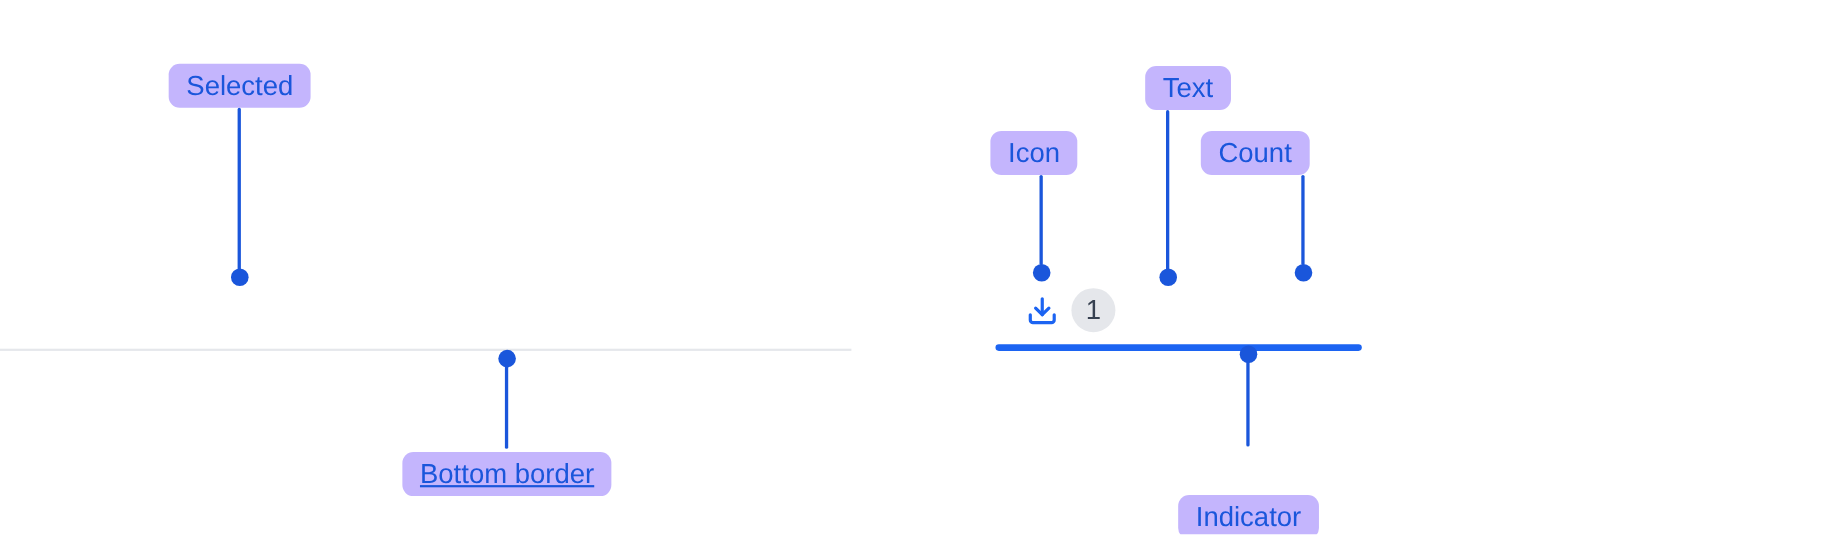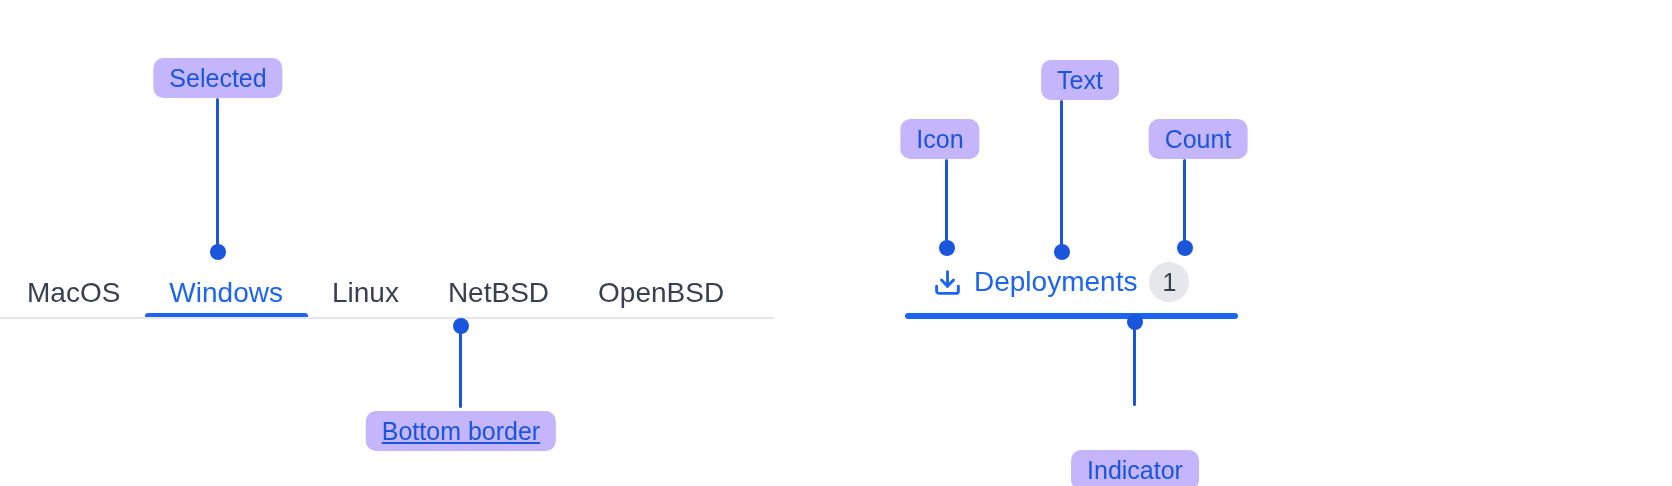--- a/index.html
+++ b/index.html
@@ -72,64 +72,53 @@
   .bb-pill{left:461px;top:411px;text-decoration:underline;}
   
   .ic-pill{left:940px;top:119px;}
   .ic-line{left:945px;top:159px;height:82px;}
   .ic-dot{left:939px;top:240px;}
   
   .tx-pill{left:1080px;top:60px;}
   .tx-line{left:1060px;top:100px;height:146px;}
   .tx-dot{left:1054px;top:244px;}
   
-  .ct-pill{left:1198px;top:119px;}
+  .ct-pill{left:1141px;top:119px;}
   .ct-line{left:1183px;top:159px;height:82px;}
   .ct-dot{left:1177px;top:240px;}
   
   .in-dot{left:1127px;top:314px;}
   .in-line{left:1133px;top:328px;height:78px;}
   .in-pill{left:1135px;top:410px;margin-top:40px;}
 </style>
 </head>
 <body>
 
 <div id="canvas">
 
-  <div class="tabbar">
-    <span class="tab">MacOS</span>
-    <span class="tab selected">
-      <span>Windows</span>
-      <span class="tab-underline"></span>
-    </span>
-    <span class="tab">Linux</span>
-    <span class="tab">NetBSD</span>
-    <span class="tab">OpenBSD</span>
-  </div>
   <div class="tabbar-border"></div>
 
   <div>
     <span class="pill sel-pill">Selected</span>
     <span class="ann-line sel-line"></span>
     <span class="ann-dot sel-dot"></span>
   </div>
 
   <div>
     <span class="ann-dot bb-dot"></span>
     <span class="ann-line bb-line"></span>
     <span class="pill bb-pill">Bottom border</span>
   </div>
 
   <div class="tab-item">
     <svg width="29" height="29" viewBox="0 0 24 24" fill="none" stroke="#1C64F2" stroke-width="2.4" stroke-linecap="round" stroke-linejoin="round">
       <path d="M21 15v4a2 2 0 0 1-2 2H5a2 2 0 0 1-2-2v-4"></path>
       <polyline points="7 10 12 15 17 10"></polyline>
       <line x1="12" y1="15" x2="12" y2="3"></line>
     </svg>
-    <span>Deployments</span>
     <span class="count-badge">1</span>
   </div>
   <div class="tab-indicator"></div>
 
   <div>
     <span class="pill ic-pill">Icon</span>
     <span class="ann-line ic-line"></span>
     <span class="ann-dot ic-dot"></span>
   </div>
 

